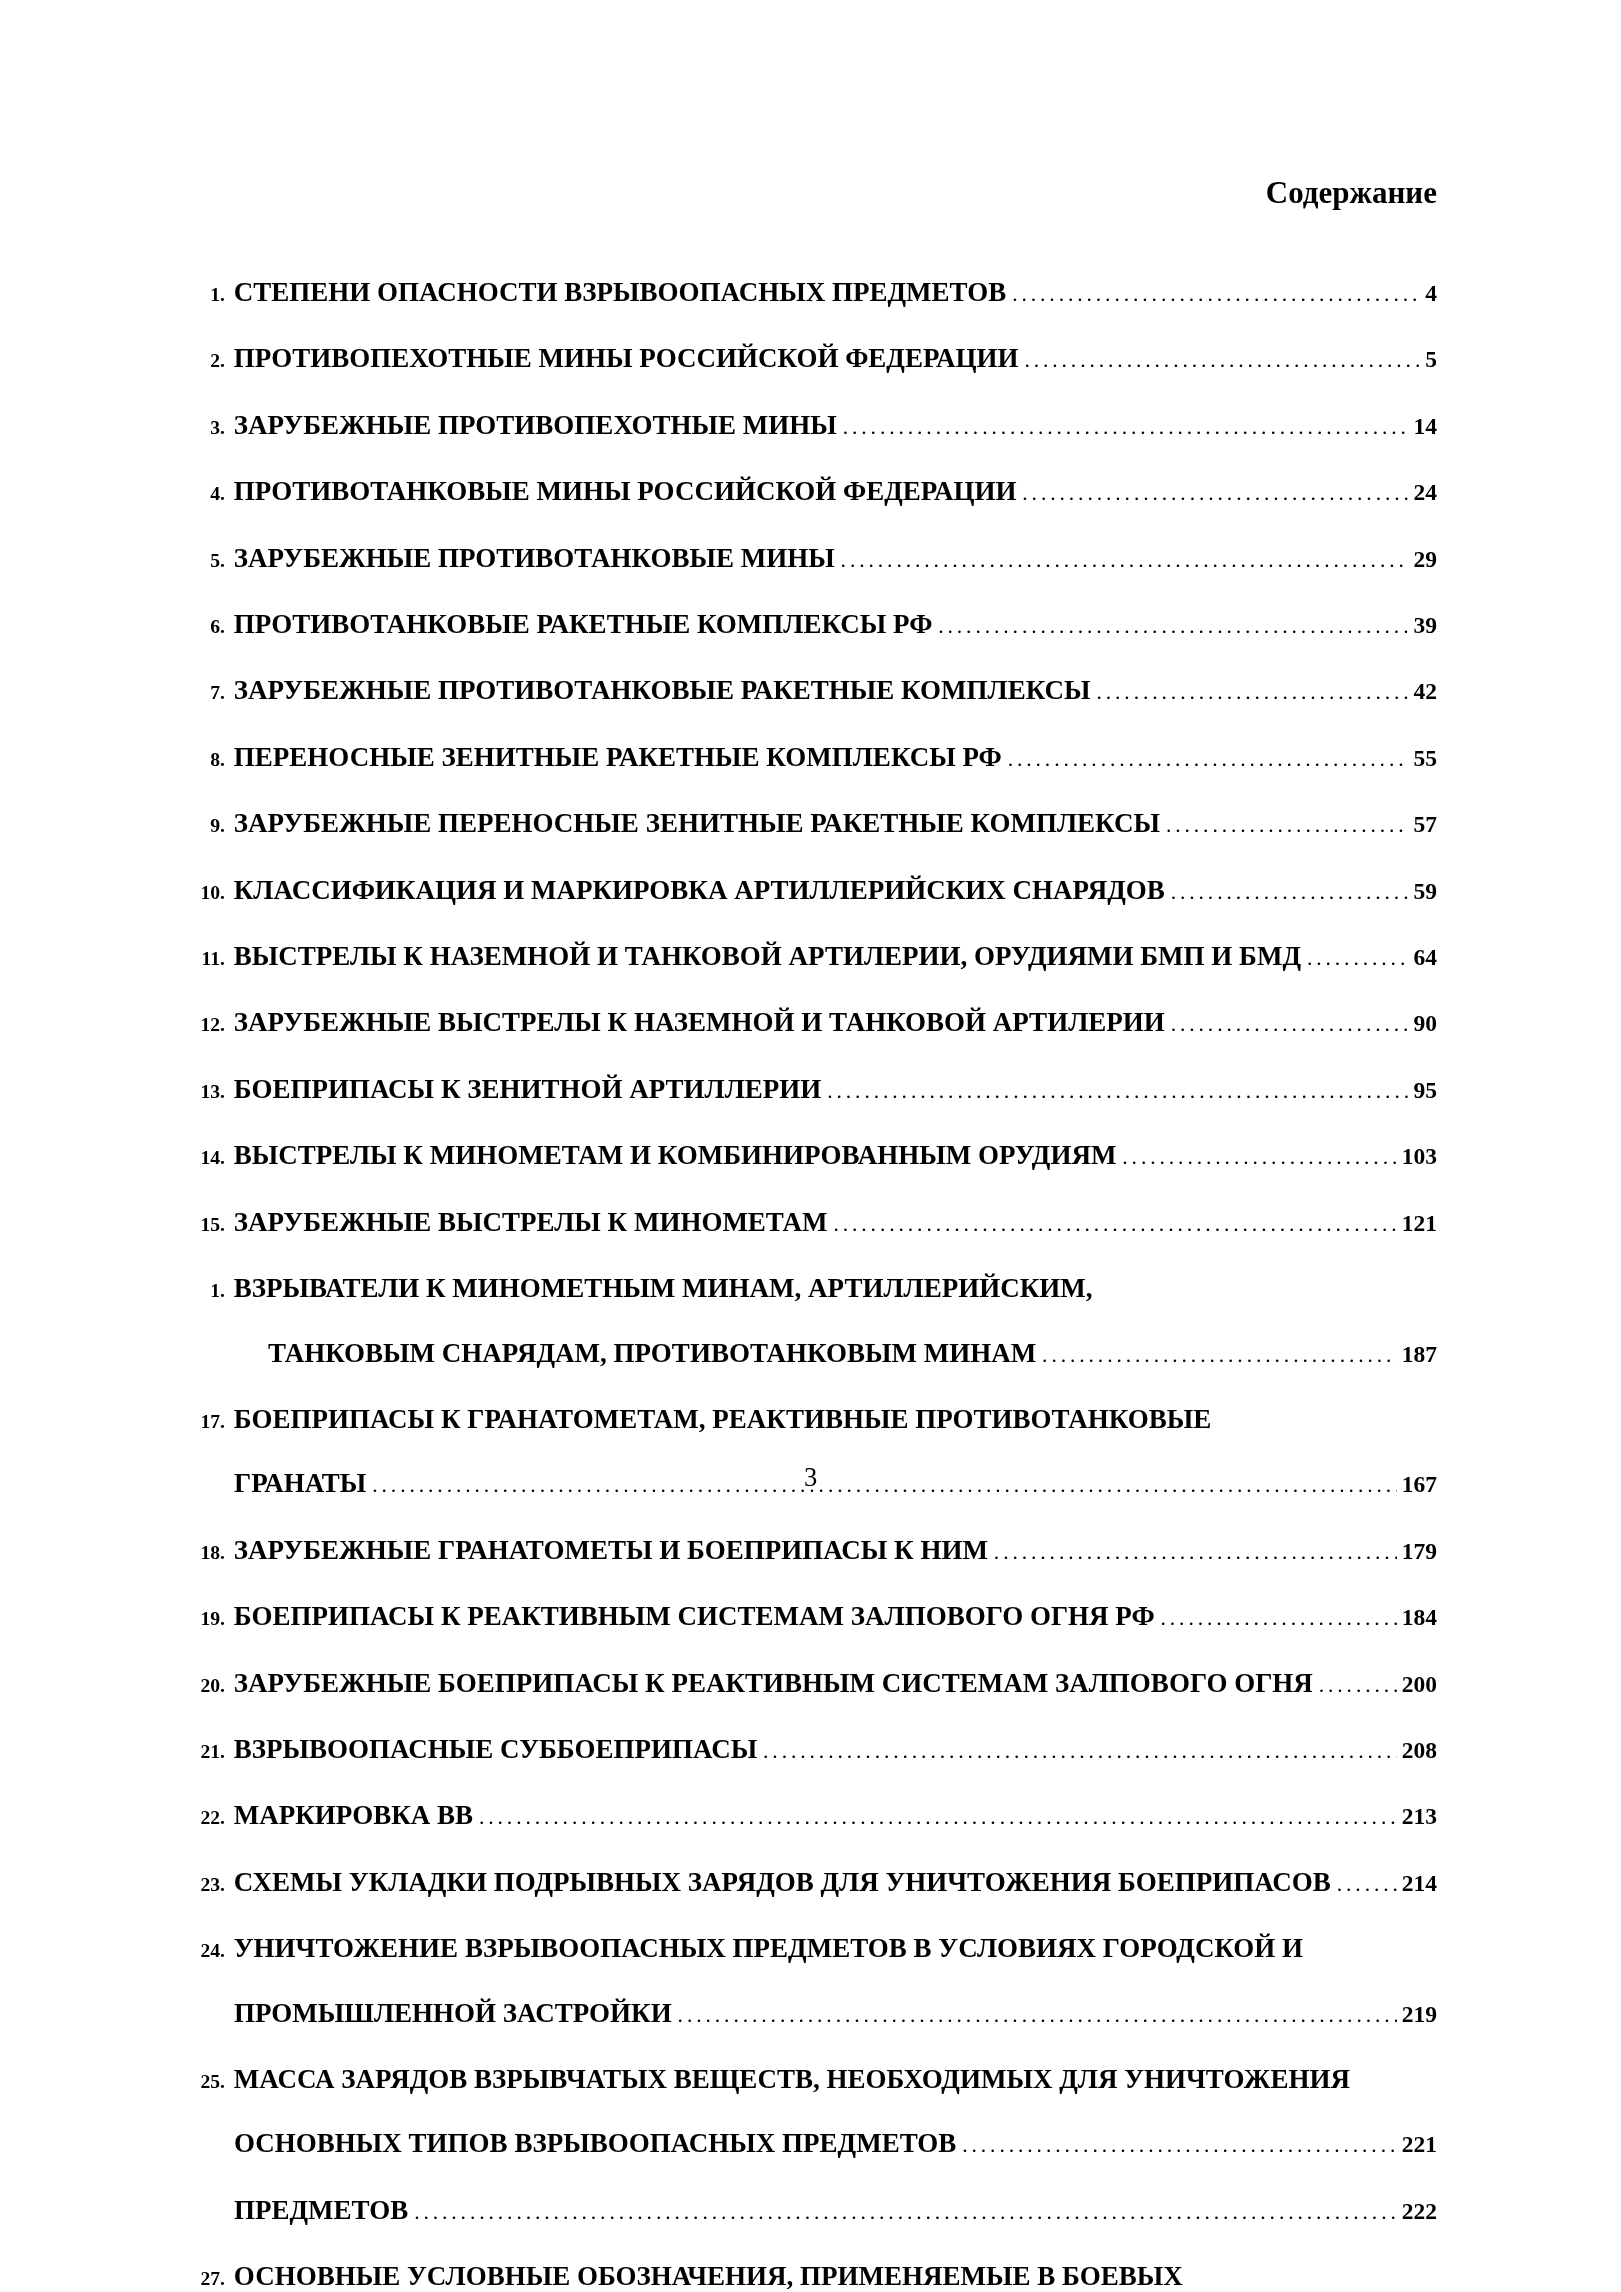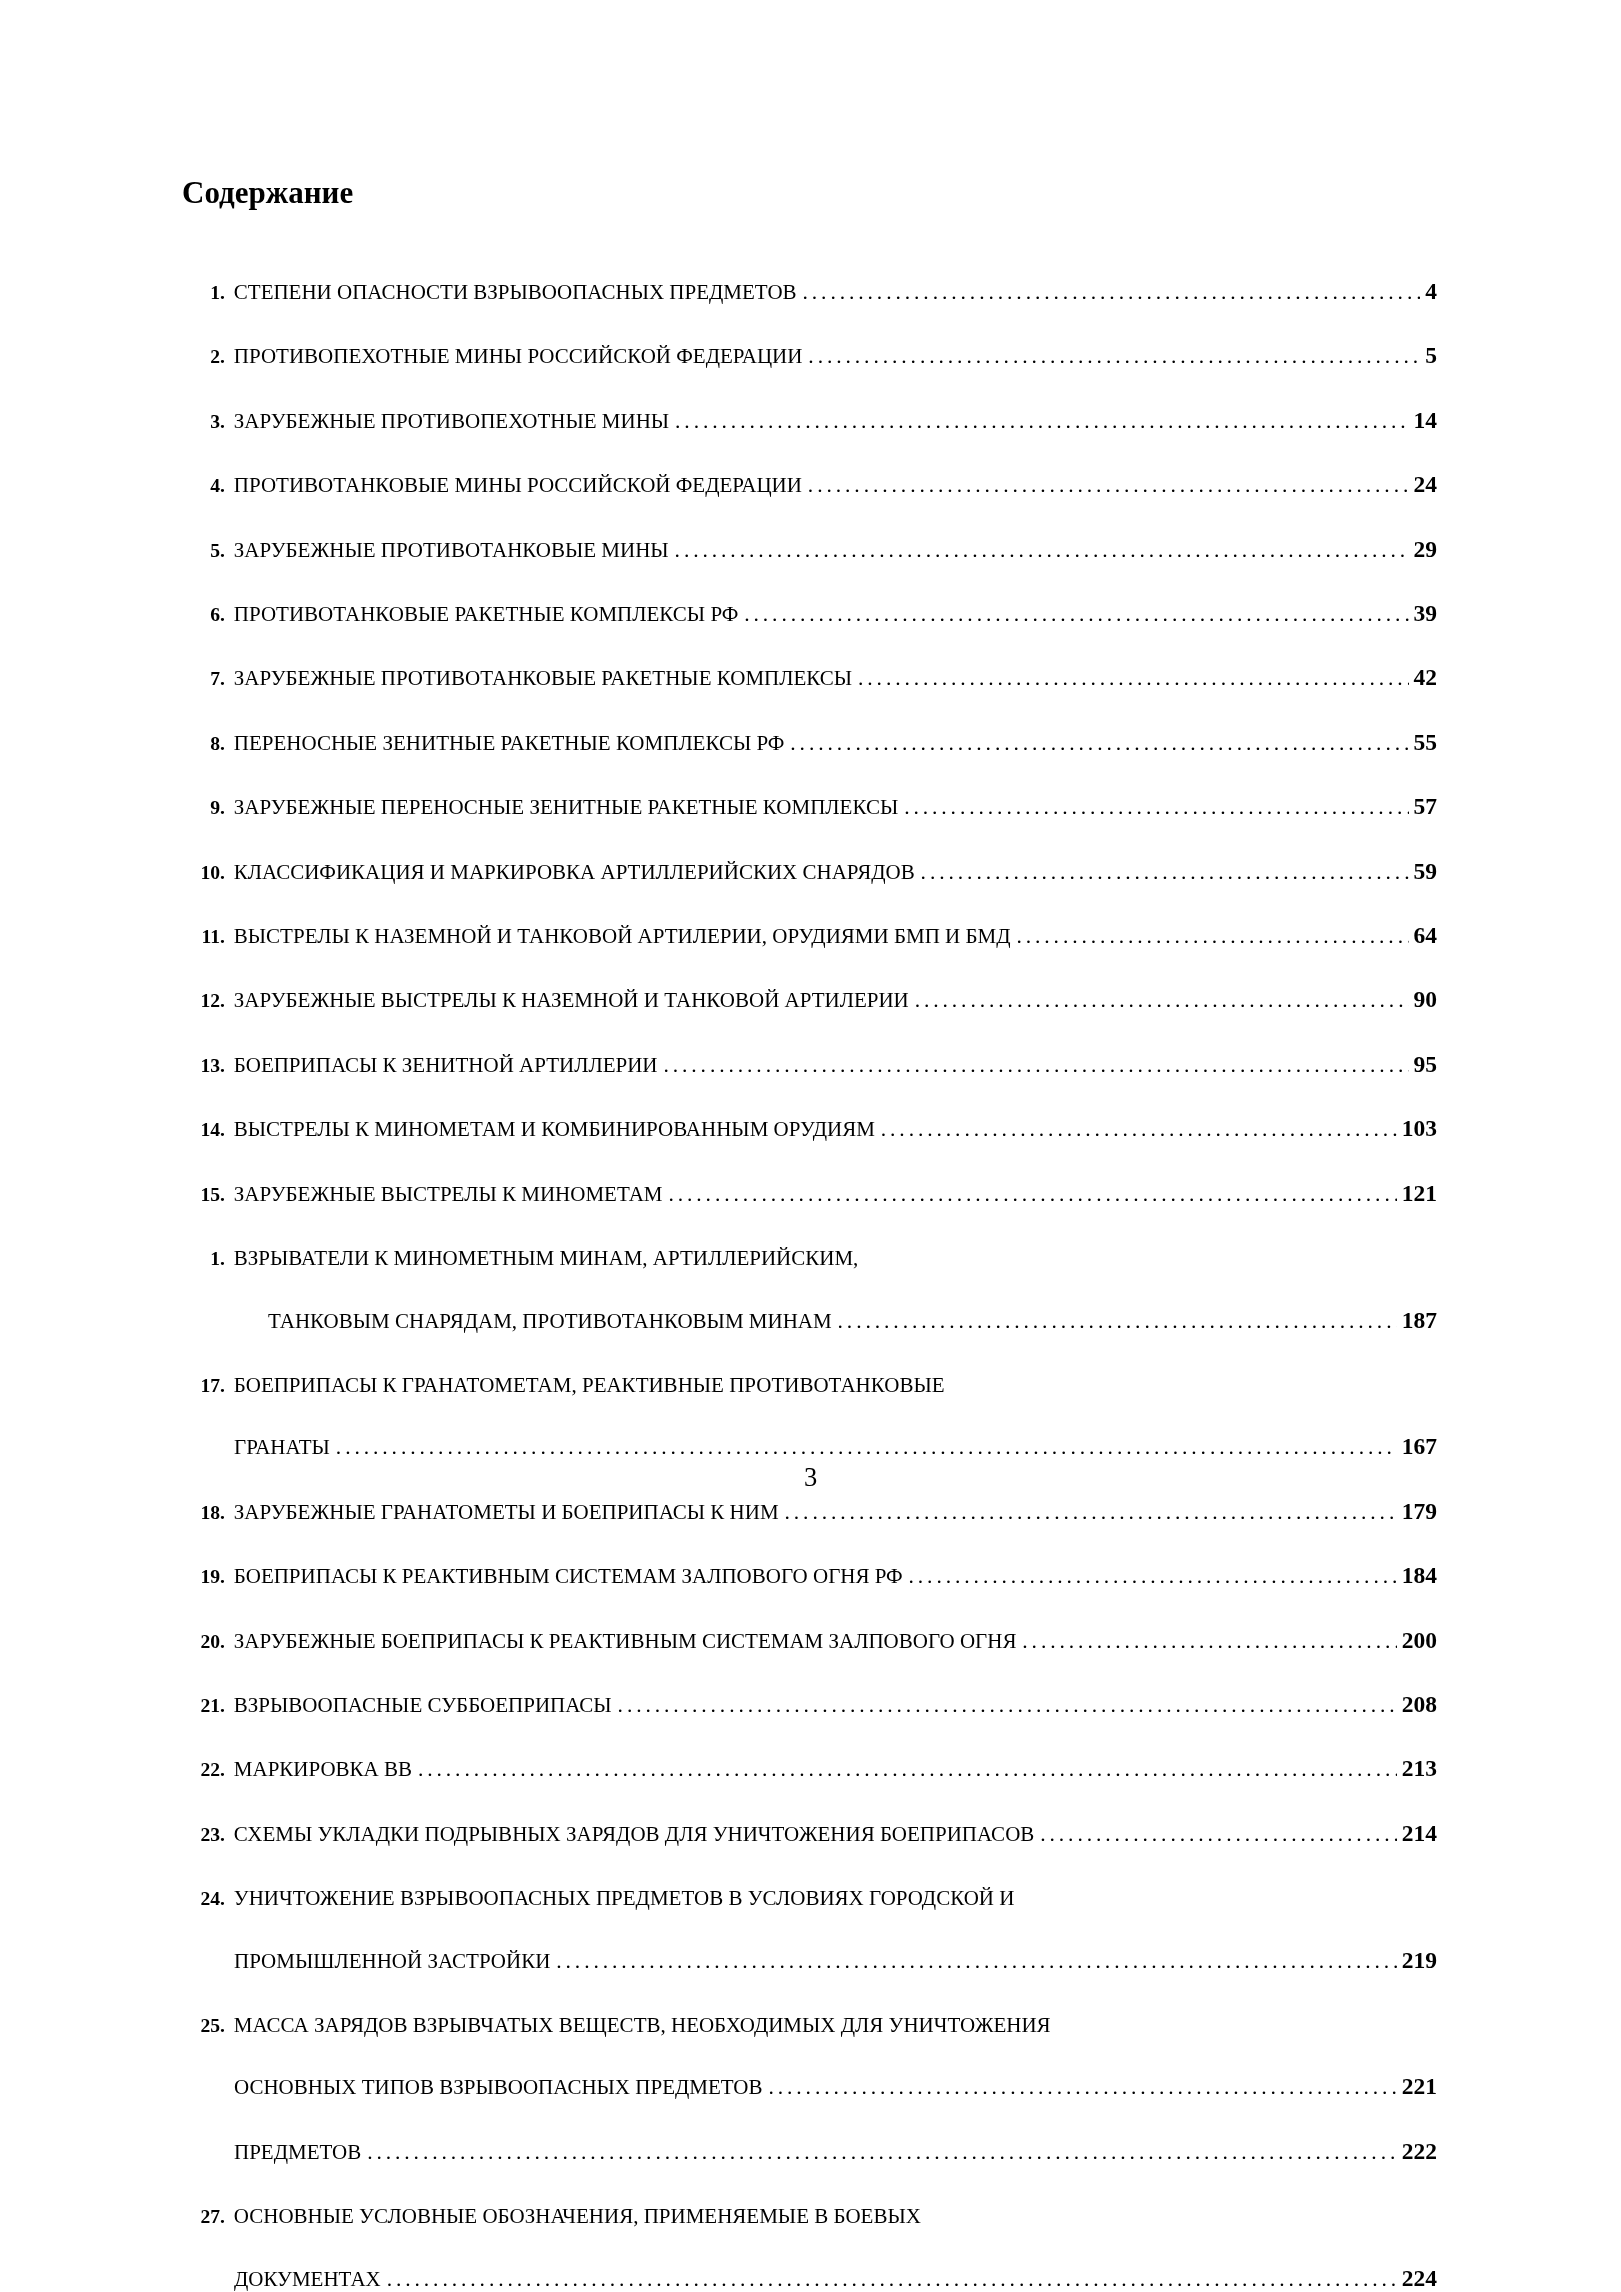--- a/index.html
+++ b/index.html
@@ -13,21 +13,21 @@
     overflow: hidden;
   }
   .page {
     position: absolute;
     inset: 0;
   }
   .toc-title {
     margin-top: 174px;
     margin-left: 182px;
     margin-right: 184px;
-    text-align: left;
+    text-align: right;
     font-weight: bold;
     font-size: 31px;
     line-height: 37px;
   }
   .toc-list {
     margin: 33px 184px 0 182px;
   }
   .toc-entry { margin-bottom: 2px; }
   .toc-line {
     display: flex;
@@ -38,22 +38,22 @@
     flex: 0 0 43px;
     width: 43px;
     text-align: right;
     font-weight: bold;
     font-size: 19.6px;
     padding-right: 8.8px;
     white-space: nowrap;
   }
   .toc-text {
     flex: 0 0 auto;
-    font-weight: normal;
-    font-size: 21px;
+    font-weight: bold;
+    font-size: 27px;
     white-space: nowrap;
     margin-top: 35px;
   }
   .toc-dots {
     flex: 1 1 auto;
     min-width: 9.8px;
     overflow: hidden;
     white-space: nowrap;
     margin: 0 4.9px 0 5.9px;
     font-size: 21.6px;

